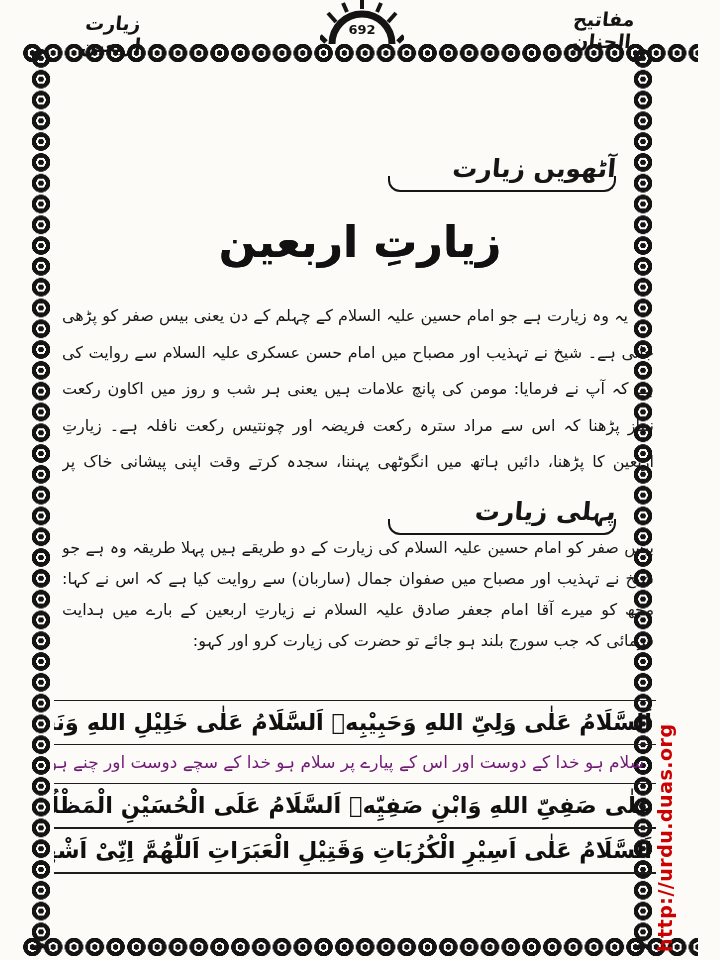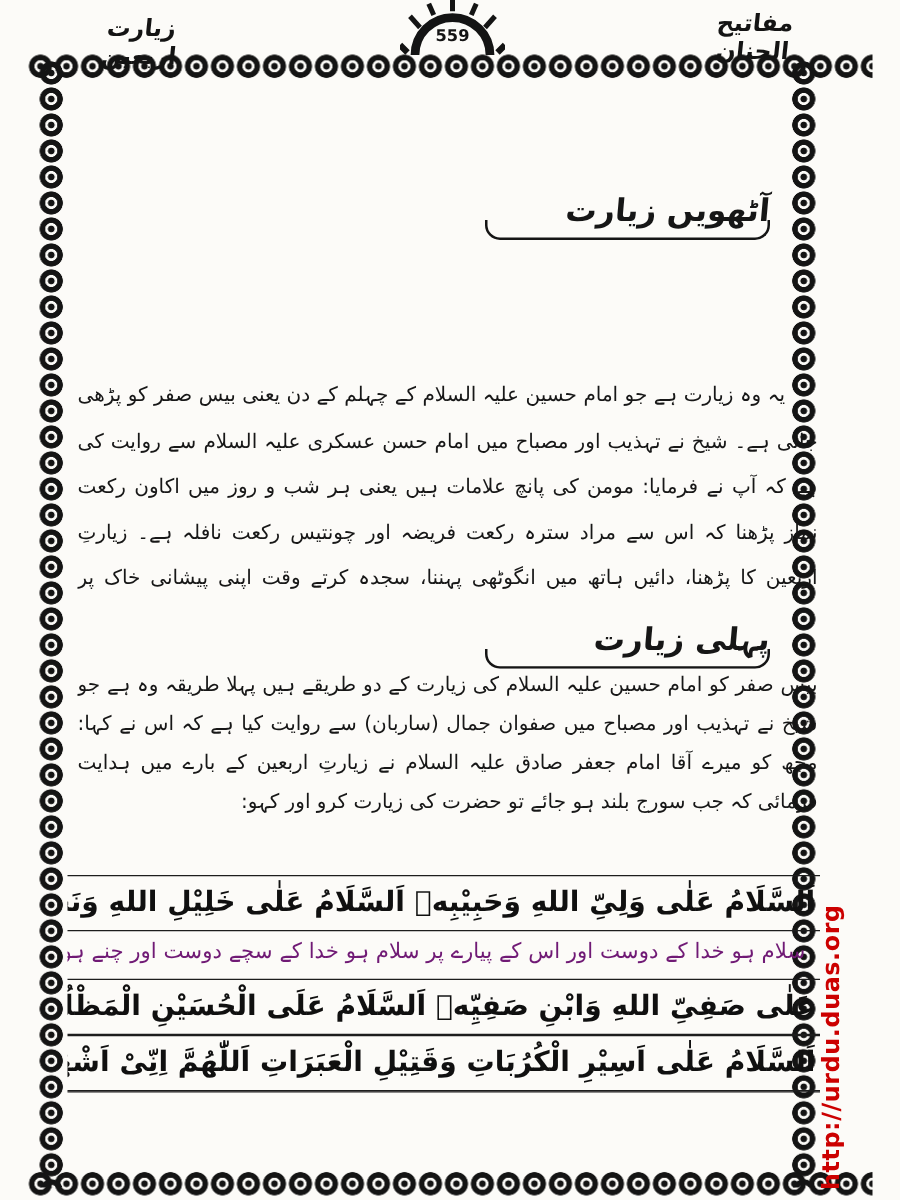--- a/index.html
+++ b/index.html
@@ -75,33 +75,34 @@
       <svg width="84" height="48" viewBox="0 0 84 48">
         <path d="M12,44 A30,30 0 0 1 72,44" fill="none" stroke="#141414" stroke-width="7"></path>
         <line x1="16" y1="22" x2="8" y2="13" stroke="#141414" stroke-width="4"></line>
         <line x1="27" y1="12" x2="23" y2="3" stroke="#141414" stroke-width="4"></line>
         <line x1="42" y1="9" x2="42" y2="0" stroke="#141414" stroke-width="4"></line>
         <line x1="57" y1="12" x2="61" y2="3" stroke="#141414" stroke-width="4"></line>
         <line x1="68" y1="22" x2="76" y2="13" stroke="#141414" stroke-width="4"></line>
         <path d="M6,42 l-6,-6 M78,42 l6,-6" stroke="#141414" stroke-width="5"></path>
       </svg>
     </span>
-    <span class="num">559</span>
+    <span class="num">692</span>
   </div>
 
   <div id="chain-top" class="chain chain-h"></div>
   <div id="chain-bottom" class="chain chain-h"></div>
   <div id="chain-left" class="chain chain-v"></div>
   <div id="chain-right" class="chain chain-v"></div>
 
   <div id="heading-eighth" class="section-heading">
     <span class="txt">آٹھویں زیارت</span>
     <div class="bracket"></div>
   </div>
 
+  <div id="main-title">زیارتِ اربعین</div>
 
   <div id="para-intro" class="para">یہ وہ زیارت ہے جو امام حسین علیہ السلام کے چہلم کے دن یعنی بیس صفر کو پڑھی جاتی ہے۔ شیخ نے تہذیب اور مصباح میں امام حسن عسکری علیہ السلام سے روایت کی ہے کہ آپ نے فرمایا: مومن کی پانچ علامات ہیں یعنی ہر شب و روز میں اکاون رکعت نماز پڑھنا کہ اس سے مراد سترہ رکعت فریضہ اور چونتیس رکعت نافلہ ہے۔ زیارتِ اربعین کا پڑھنا، دائیں ہاتھ میں انگوٹھی پہننا، سجدہ کرتے وقت اپنی پیشانی خاک پر رکھنا، نماز میں بسم اللہ الرحمٰن الرحیم بلند آواز سے پڑھنا۔</div>
 
   <div id="heading-first" class="section-heading">
     <span class="txt">پہلی زیارت</span>
     <div class="bracket"></div>
   </div>
 
   <div id="para-first" class="para">بیس صفر کو امام حسین علیہ السلام کی زیارت کے دو طریقے ہیں پہلا طریقہ وہ ہے جو شیخ نے تہذیب اور مصباح میں صفوان جمال (ساربان) سے روایت کیا ہے کہ اس نے کہا: مجھ کو میرے آقا امام جعفر صادق علیہ السلام نے زیارتِ اربعین کے بارے میں ہدایت فرمائی کہ جب سورج بلند ہو جائے تو حضرت کی زیارت کرو اور کہو:</div>
 

